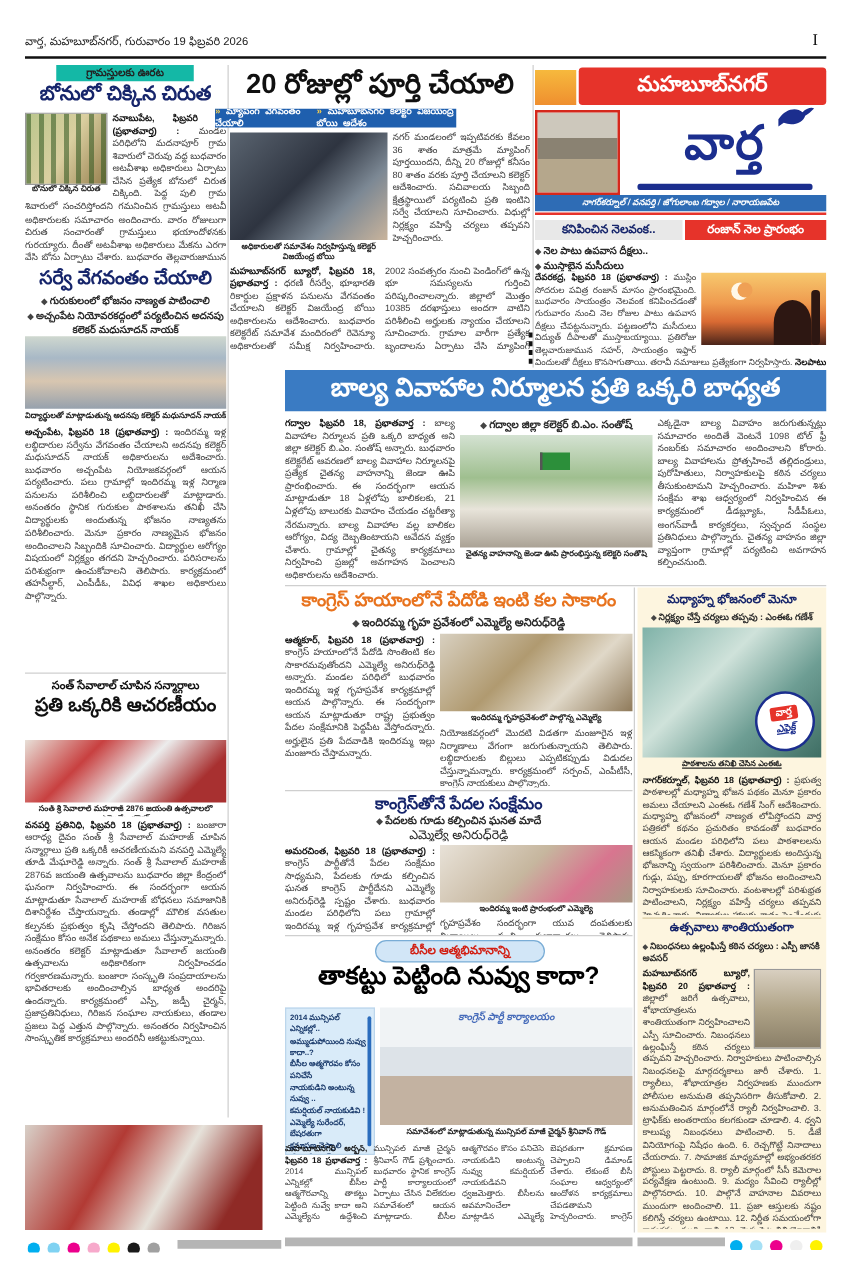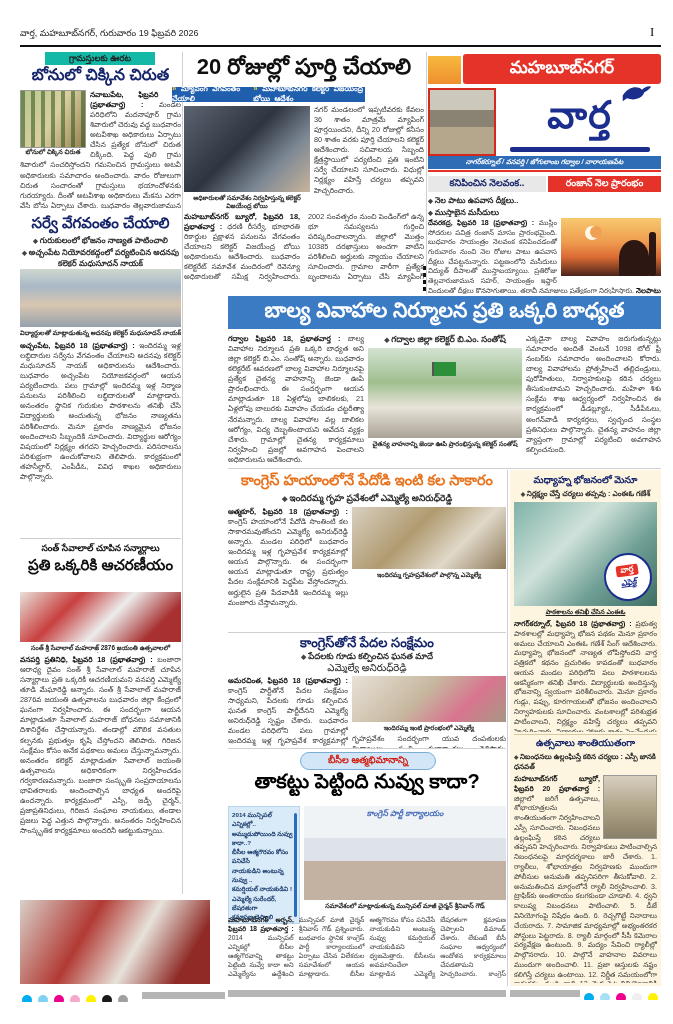--- a/index.html
+++ b/index.html
@@ -177,20 +177,21 @@
   <div class="abs caption" style="left:368px;top:440px;width:154px;height:9px;">చైతన్య వాహనాన్ని జెండా ఊపి ప్రారంభిస్తున్న కలెక్టర్ సంతోష్</div>
   <div class="abs body-text" style="left:526px;top:334px;width:135px;height:132px;">ఎక్కడైనా బాల్య వివాహం జరుగుతున్నట్లు సమాచారం అందితే వెంటనే 1098 టోల్ ఫ్రీ నంబర్‌కు సమాచారం అందించాలని కోరారు. బాల్య వివాహాలను ప్రోత్సహించే తల్లిదండ్రులు, పురోహితులు, నిర్వాహకులపై కఠిన చర్యలు తీసుకుంటామని హెచ్చరించారు. మహిళా శిశు సంక్షేమ శాఖ ఆధ్వర్యంలో నిర్వహించిన ఈ కార్యక్రమంలో డీడబ్ల్యూఓ, సీడీపీఓలు, అంగన్‌వాడీ కార్యకర్తలు, స్వచ్ఛంద సంస్థల ప్రతినిధులు పాల్గొన్నారు. చైతన్య వాహనం జిల్లా వ్యాప్తంగా గ్రామాల్లో పర్యటించి అవగాహన కల్పించనుంది.</div>
   <div class="hline" style="left:228px;top:468px;width:433px;"></div>
 
   <div class="abs h-orange center" style="left:228px;top:472px;width:278px;height:20px;font-size:14.5px;">కాంగ్రెస్ హయాంలోనే పేదోడి ఇంటి కల సాకారం</div>
   <div class="abs bullet center" style="left:228px;top:493px;width:278px;height:12px;font-size:9px;">ఇందిరమ్మ గృహ ప్రవేశంలో ఎమ్మెల్యే అనిరుధ్‌రెడ్డి</div>
   <div class="abs body-text" style="left:228px;top:507px;width:120px;height:124px;"><span class="dateline">ఆత్మకూర్, ఫిబ్రవరి 18 (ప్రభాతవార్త) :</span>
     <span>కాంగ్రెస్ హయాంలోనే పేదోడి సొంతింటి కల సాకారమవుతోందని ఎమ్మెల్యే అనిరుధ్‌రెడ్డి అన్నారు. మండల పరిధిలో బుధవారం ఇందిరమ్మ ఇళ్ల గృహప్రవేశ కార్యక్రమాల్లో ఆయన పాల్గొన్నారు. ఈ సందర్భంగా ఆయన మాట్లాడుతూ రాష్ట్ర ప్రభుత్వం పేదల సంక్షేమానికి పెద్దపీట వేస్తోందన్నారు. అర్హులైన ప్రతి పేదవాడికి ఇందిరమ్మ ఇల్లు మంజూరు చేస్తామన్నారు.</span></div>
   <div class="photo ph-house1" style="left:352px;top:507px;width:154px;height:62px;"></div>
   <div class="abs caption" style="left:352px;top:571px;width:154px;height:8px;">ఇందిరమ్మ గృహప్రవేశంలో పాల్గొన్న ఎమ్మెల్యే</div>
+  <div class="abs body-text" style="left:352px;top:582px;width:154px;height:48px;">నియోజకవర్గంలో మొదటి విడతగా మంజూరైన ఇళ్ల నిర్మాణాలు వేగంగా జరుగుతున్నాయని తెలిపారు. లబ్ధిదారులకు బిల్లులు ఎప్పటికప్పుడు విడుదల చేస్తున్నామన్నారు. కార్యక్రమంలో సర్పంచ్, ఎంపీటీసీ, కాంగ్రెస్ నాయకులు పాల్గొన్నారు.</div>
   <div class="hline" style="left: 228px;top:632px;width:278px;"></div>
 
   <div class="abs bullet center" style="left:228px;top:651px;width:278px;height:11px;font-size:8.5px;">పేదలకు గూడు కల్పించిన ఘనత మాదే</div>
   <div class="abs h-navy center" style="left:228px;top:635px;width:278px;height:16px;font-size:13px;">కాంగ్రెస్‌తోనే పేదల సంక్షేమం</div>
   <div class="abs center" style="left:228px;top:662px;width:278px;height:11px;font-size:10px;font-weight:normal;">ఎమ్మెల్యే అనిరుధ్‌రెడ్డి</div>
   <div class="abs body-text" style="left:228px;top:676px;width:120px;height:70px;"><span class="dateline">అమరచింత, ఫిబ్రవరి 18 (ప్రభాతవార్త) :</span>
     <span>కాంగ్రెస్ పార్టీతోనే పేదల సంక్షేమం సాధ్యమని, పేదలకు గూడు కల్పించిన ఘనత కాంగ్రెస్ పార్టీదేనని ఎమ్మెల్యే అనిరుధ్‌రెడ్డి స్పష్టం చేశారు. బుధవారం మండల పరిధిలోని పలు గ్రామాల్లో ఇందిరమ్మ ఇళ్ల గృహప్రవేశ కార్యక్రమాల్లో పాల్గొన్నారు. రాష్ట్ర ప్రభుత్వం అధికారంలోకి వచ్చిన వెంటనే ఇందిరమ్మ ఇళ్ల పథకాన్ని పునరుద్ధరించిందన్నారు. గత ప్రభుత్వ హయాంలో పేదలకు ఇళ్లు అందని ద్రాక్షగా మారాయన్నారు.</span></div>
   <div class="photo ph-house2" style="left:352px;top:676px;width:154px;height:46px;"></div>
   <div class="abs caption" style="left:352px;top:724px;width:154px;height:8px;">ఇందిరమ్మ ఇంటి ప్రారంభంలో ఎమ్మెల్యే</div>
   <div class="abs body-text" style="left:352px;top:734px;width:154px;height:14px;">గృహప్రవేశం సందర్భంగా యువ దంపతులకు మిఠాయిలు పంచి శుభాకాంక్షలు తెలిపారు. కార్యక్రమంలో సర్పంచ్‌లు, ఎంపీటీసీలు, కాంగ్రెస్ నాయకులు పాల్గొన్నారు.</div>
@@ -228,21 +229,21 @@
       <span class="stamp-bottom">ఎఫెక్ట్</span>
     </div>
   </div>
   <div class="abs caption caption-u" style="left:514px;top:608px;width:143px;height:9px;">పాఠశాలను తనిఖీ చేసిన ఎంఈఓ</div>
   <div class="abs body-text" style="left:514px;top:620px;width:143px;height:112px;font-size:7.1px;"><span class="dateline">నాగర్‌కర్నూల్, ఫిబ్రవరి 18 (ప్రభాతవార్త) :</span>
     <span>ప్రభుత్వ పాఠశాలల్లో మధ్యాహ్న భోజన పథకం మెనూ ప్రకారం అమలు చేయాలని ఎంఈఓ గణేశ్ సింగ్ ఆదేశించారు. మధ్యాహ్న భోజనంలో నాణ్యత లోపిస్తోందని వార్త పత్రికలో కథనం ప్రచురితం కావడంతో బుధవారం ఆయన మండల పరిధిలోని పలు పాఠశాలలను ఆకస్మికంగా తనిఖీ చేశారు. విద్యార్థులకు అందిస్తున్న భోజనాన్ని స్వయంగా పరిశీలించారు. మెనూ ప్రకారం గుడ్లు, పప్పు, కూరగాయలతో భోజనం అందించాలని నిర్వాహకులకు సూచించారు. వంటశాలల్లో పరిశుభ్రత పాటించాలని, నిర్లక్ష్యం వహిస్తే చర్యలు తప్పవని హెచ్చరించారు. విద్యార్థుల హాజరు శాతం పెంచేందుకు ఉపాధ్యాయులు కృషి చేయాలన్నారు.</span></div>
   <div class="hline" style="left:514px;top:734px;width:143px;background:#d8c9a0;"></div>
 
   <div class="abs h-navy center" style="left:514px;top:737px;width:143px;height:13px;font-size:9.6px;">ఉత్సవాలు శాంతియుతంగా నిర్వహించాలి</div>
   <div class="abs bullets-c" style="left:514px;top:751px;width:143px;height:22px;font-size:7.2px;">
-      <div class="bullet">నిబంధనలు ఉల్లంఘిస్తే కఠిన చర్యలు : ఎస్పీ జానకి ధనవత్</div>
+      <div class="bullet">నిబంధనలు ఉల్లంఘిస్తే కఠిన చర్యలు : ఎస్పీ జానకి అవసర్</div>
     </div>
   <div class="abs" style="left:514px;top:775px;width:143px;height:208px;">
     <div class="ph-police" style="float:right;width:52px;height:62px;margin:0 0 2px 3px;border:1px solid #999;"></div>
     <div class="body-text" style="font-size:7.1px;"><span class="dateline">మహబూబ్‌నగర్ బ్యూరో, ఫిబ్రవరి 20 ప్రభాతవార్త :</span>
       <span>జిల్లాలో జరిగే ఉత్సవాలు, శోభాయాత్రలను శాంతియుతంగా నిర్వహించాలని ఎస్పీ సూచించారు. నిబంధనలు ఉల్లంఘిస్తే కఠిన చర్యలు తప్పవని హెచ్చరించారు. నిర్వాహకులు పాటించాల్సిన నిబంధనలపై మార్గదర్శకాలు జారీ చేశారు. 1. ర్యాలీలు, శోభాయాత్రల నిర్వహణకు ముందుగా పోలీసుల అనుమతి తప్పనిసరిగా తీసుకోవాలి. 2. అనుమతించిన మార్గంలోనే ర్యాలీ నిర్వహించాలి. 3. ట్రాఫిక్‌కు అంతరాయం కలగకుండా చూడాలి. 4. ధ్వని కాలుష్య నిబంధనలు పాటించాలి. 5. డీజే వినియోగంపై నిషేధం ఉంది. 6. రెచ్చగొట్టే నినాదాలు చేయరాదు. 7. సామాజిక మాధ్యమాల్లో అభ్యంతరకర పోస్టులు పెట్టరాదు. 8. ర్యాలీ మార్గంలో సీసీ కెమెరాల పర్యవేక్షణ ఉంటుంది. 9. మద్యం సేవించి ర్యాలీల్లో పాల్గొనరాదు. 10. పాల్గొనే వాహనాల వివరాలు ముందుగా అందించాలి. 11. ప్రజా ఆస్తులకు నష్టం కలిగిస్తే చర్యలు ఉంటాయి. 12. నిర్ణీత సమయంలోగా కార్యక్రమం ముగించాలి. 13. మైకు సెట్ల వినియోగానికి అనుమతి అవసరం. 14. అనుమానాస్పద వ్యక్తుల సమాచారం పోలీసులకు తెలపాలి. 15. వివాదాలు తలెత్తకుండా నిర్వాహకులు బాధ్యత వహించాలి. 16. అత్యవసర సమయాల్లో డయల్ 100కు సమాచారం అందించాలి. నిబంధనలు పాటించి ఉత్సవాలను ప్రశాంత వాతావరణంలో నిర్వహించాలని కోరారు.</span>
       </div>
   </div>
 
   <div class="abs" style="left:22px;top:990px;width:120px;height:12px;white-space:nowrap;"><span class="regdot" style="background: rgb(0, 174, 239);"></span><span class="regdot" style="background: rgb(127, 210, 242);"></span><span class="regdot" style="background: rgb(236, 0, 140);"></span><span class="regdot" style="background: rgb(247, 169, 203);"></span><span class="regdot" style="background: rgb(255, 242, 0);"></span><span class="regdot" style="background: rgb(26, 26, 26);"></span><span class="regdot" style="background: rgb(160, 160, 160);"></span></div>
   <div class="regbar" style="left:142px;top:992px;width:83px;"></div>

